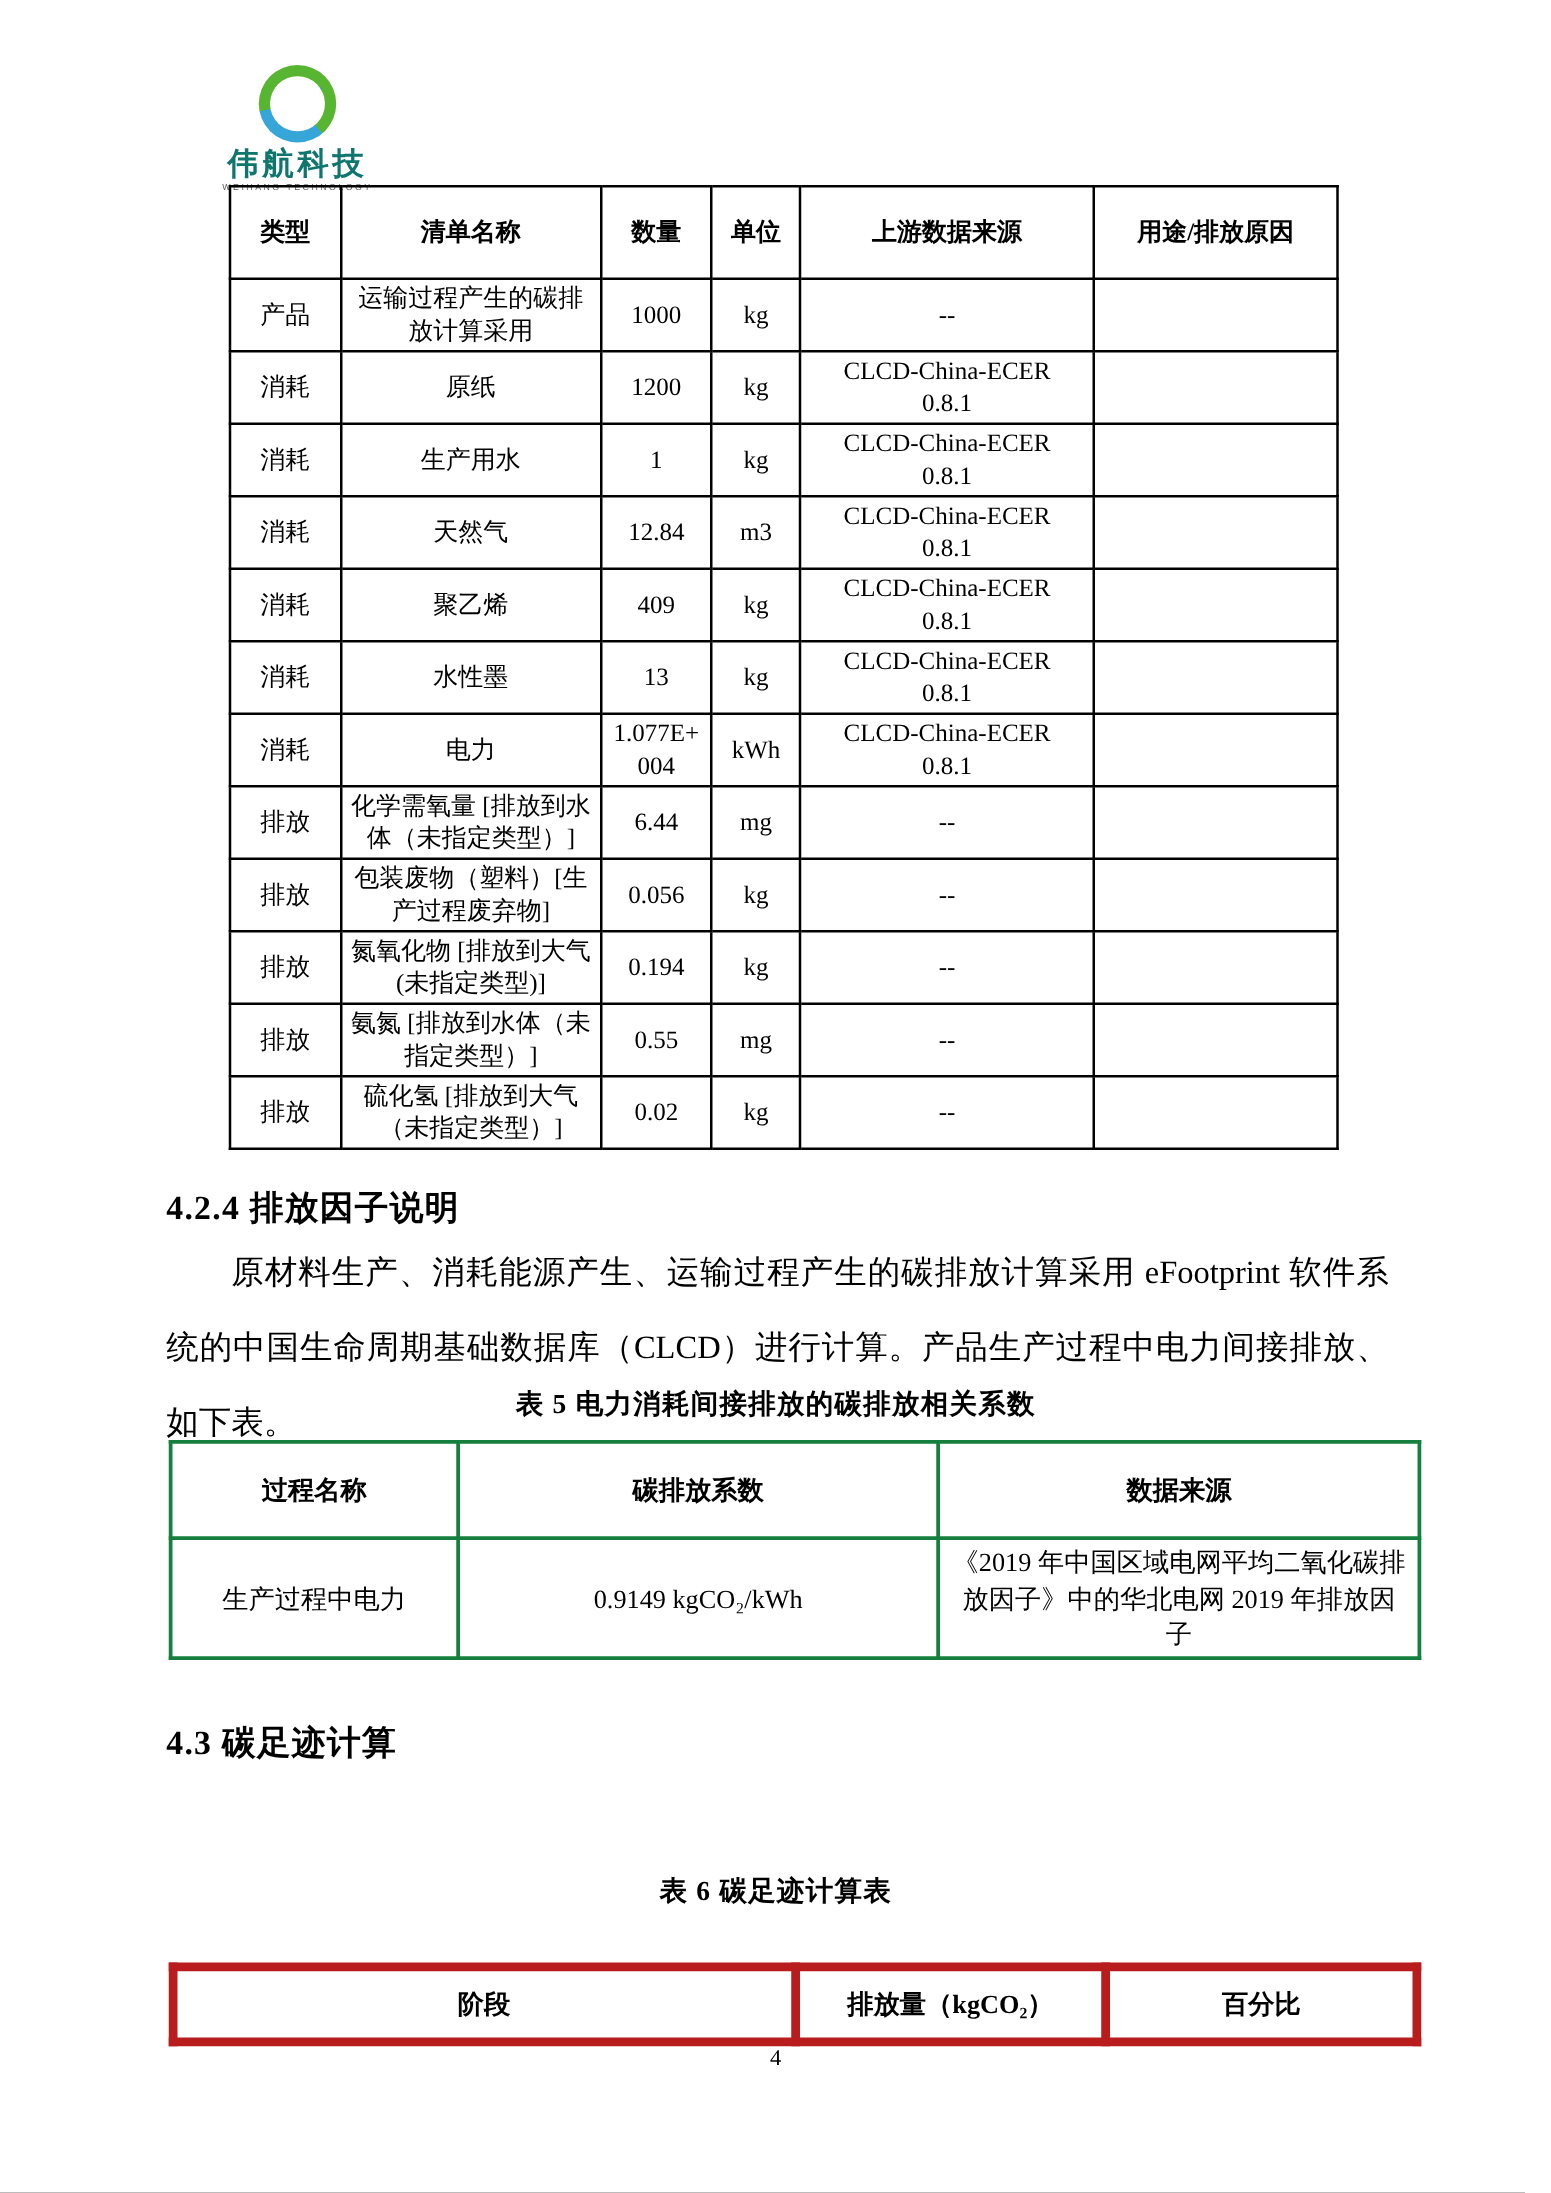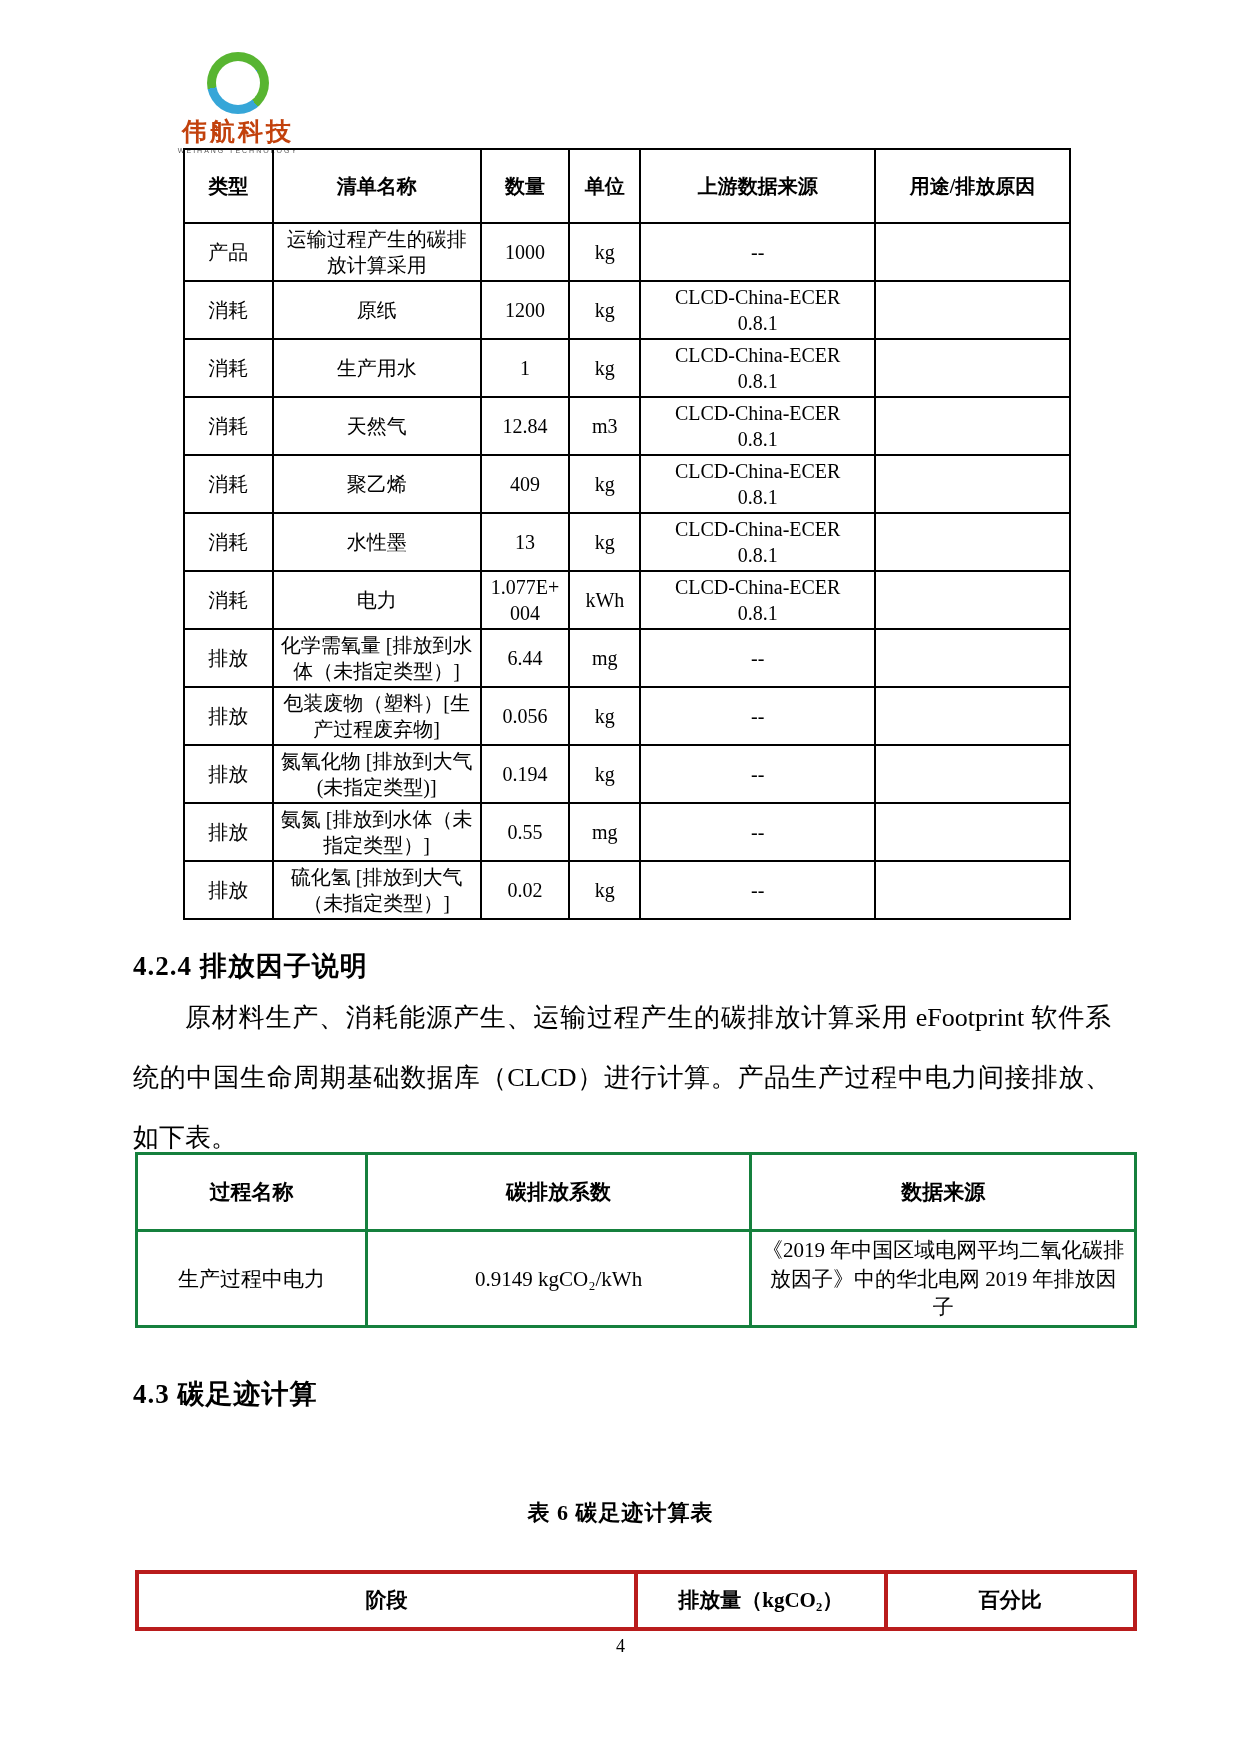--- a/index.html
+++ b/index.html
@@ -21,21 +21,21 @@
   }
   .logo-ring::after{content:"";position:absolute;inset:9px;background:#fff;border-radius:50%;}
   .logo-mono{
     position:absolute;left:0;top:14px;width:100%;text-align:center;
     font-family:"Liberation Sans",sans-serif;font-style:italic;font-weight:bold;
     font-size:26px;letter-spacing:-2px;line-height:1;
   }
   .logo-mono .n{color:#45a32e;}
   .logo-mono .h{color:#1e8ecb;}
   .logo-cn{margin-top:4px;font-family:"Liberation Sans","DejaVu Sans",sans-serif;
-    font-weight:bold;font-size:25px;letter-spacing:3px;color:#c2410c;line-height:1.1;}
+    font-weight:bold;font-size:25px;letter-spacing:3px;color:#0f766e;line-height:1.1;}
   .logo-en{font-family:"Liberation Sans","DejaVu Sans",sans-serif;font-size:7px;
     letter-spacing:2px;color:#5a5a5a;margin-top:1px;}
 
   
   table{border-collapse:collapse;table-layout:fixed;}
   th,td{text-align:center;vertical-align:middle;}
 
   
   .tbl-inventory{position:absolute;left:183px;top:148px;width:888px;font-size:20px;}
   .tbl-inventory th,.tbl-inventory td{border:2px solid #000;line-height:1.3;padding:2px 5px;}
@@ -56,21 +56,21 @@
   .t5-title{top:1108px;}
   .t6-title{top:1498px;}
 
   
   .tbl-factor{position:absolute;left:135px;top:1152px;width:1002px;font-size:21px;}
   .tbl-factor th,.tbl-factor td{border:3px solid #15803d;line-height:1.35;padding:4px 8px;}
   .tbl-factor th{font-weight:bold;padding:23px 8px;}
 
   
   .tbl-footprint{position:absolute;left:135px;top:1570px;width:1002px;font-size:21px;}
-  .tbl-footprint th{border:4px solid #b91c1c;font-weight:bold;padding:13px 12px;line-height:1.3;}
+  .tbl-footprint th{border:7px solid #b91c1c;font-weight:bold;padding:13px 12px;line-height:1.3;}
 
   
   .page-num{position:absolute;left:0;top:1636px;width:1241px;text-align:center;font-size:18px;}
 </style>
 </head>
 <body>
 
 <div class="page">
 
   <div class="logo">
@@ -202,20 +202,21 @@
         <td>kg</td>
         <td class="src">--</td>
         <td></td>
       </tr>
     </tbody>
   </table>
 
   <div class="sec-heading h-424">4.2.4 排放因子说明</div>
   <div class="body-para p-424">原材料生产、消耗能源产生、运输过程产生的碳排放计算采用 eFootprint 软件系统的中国生命周期基础数据库（CLCD）进行计算。产品生产过程中电力间接排放、如下表。</div>
 
+  <div class="tbl-title t5-title">表 5 电力消耗间接排放的碳排放相关系数</div>
   <table class="tbl-factor">
     <colgroup>
       <col style="width:23%">
         <col style="width:38.5%">
         <col style="width:38.5%">
     </colgroup>
     <thead>
       <tr>
         <th>过程名称</th>
         <th>碳排放系数</th>

